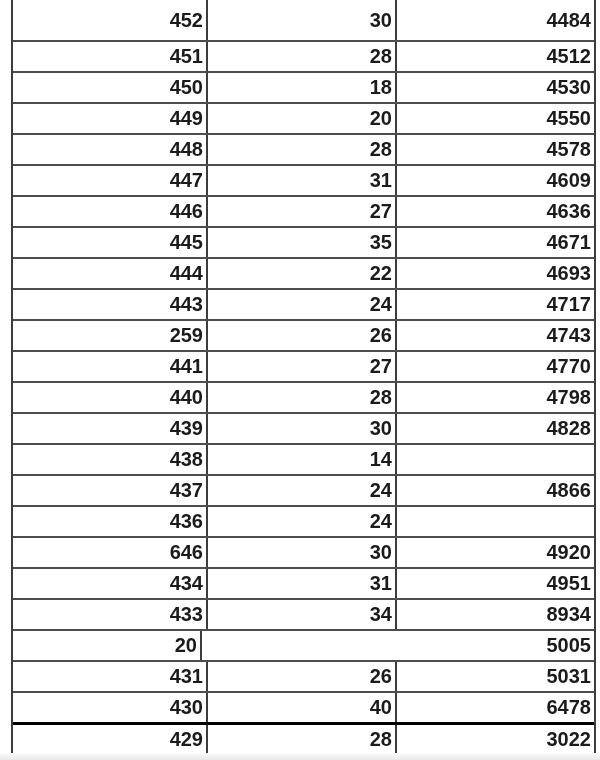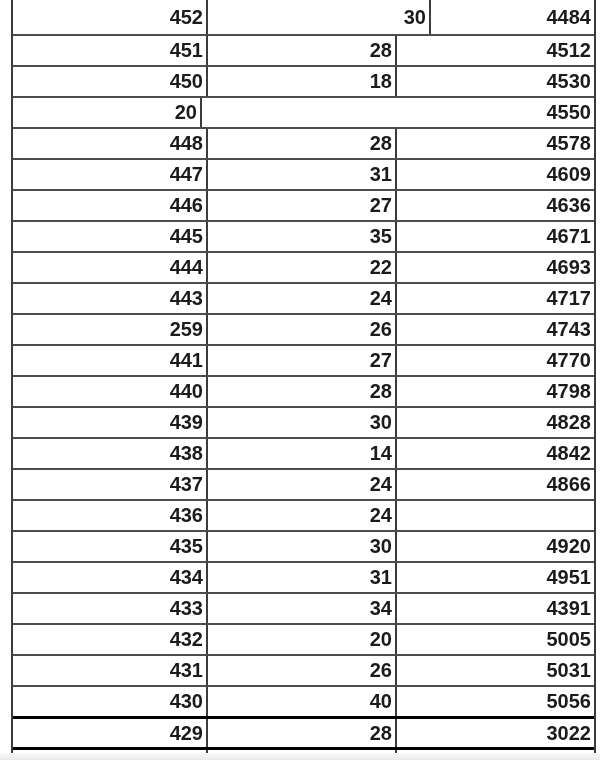--- a/index.html
+++ b/index.html
@@ -33,23 +33,22 @@
     background: var(--bg, #ffffff);
   }
   .row {
     display: flex;
     flex: 0 0 auto;
     height: 31px;
     box-sizing: border-box;
     border-top: 2px solid var(--hline, #4d4d4d);
   }
   .row:first-child {
-    height: 34px;
+    height: 40px;
     border-top: none;
-    gap: 34px;
   }
   .row.thick {
     border-top: 3px solid var(--thick, #000000);
   }
   .cell {
     box-sizing: border-box;
     display: flex;
     align-items: center;
     justify-content: flex-end;
     padding-right: 3px;
@@ -97,20 +96,21 @@
     <div class="cell c1">451</div>
     <div class="cell c2">28</div>
     <div class="cell c3">4512</div>
   </div>
       <div class="row">
     <div class="cell c1">450</div>
     <div class="cell c2">18</div>
     <div class="cell c3">4530</div>
   </div>
       <div class="row">
+    <div class="cell c1">449</div>
     <div class="cell c2">20</div>
     <div class="cell c3">4550</div>
   </div>
       <div class="row">
     <div class="cell c1">448</div>
     <div class="cell c2">28</div>
     <div class="cell c3">4578</div>
   </div>
       <div class="row">
     <div class="cell c1">447</div>
@@ -153,60 +153,58 @@
     <div class="cell c3">4798</div>
   </div>
       <div class="row">
     <div class="cell c1">439</div>
     <div class="cell c2">30</div>
     <div class="cell c3">4828</div>
   </div>
       <div class="row">
     <div class="cell c1">438</div>
     <div class="cell c2">14</div>
-    <div class="cell c3">4842</div>
   </div>
       <div class="row">
     <div class="cell c1">437</div>
     <div class="cell c2">24</div>
     <div class="cell c3">4866</div>
   </div>
       <div class="row">
     <div class="cell c1">436</div>
     <div class="cell c2">24</div>
   </div>
       <div class="row">
-    <div class="cell c1">435</div>
+    <div class="cell c1">646</div>
     <div class="cell c2">30</div>
     <div class="cell c3">4920</div>
   </div>
       <div class="row">
     <div class="cell c1">434</div>
     <div class="cell c2">31</div>
     <div class="cell c3">4951</div>
   </div>
       <div class="row">
     <div class="cell c1">433</div>
     <div class="cell c2">34</div>
-    <div class="cell c3">4391</div>
-  </div>
-      <div class="row">
-    <div class="cell c1">432</div>
+    <div class="cell c3">8934</div>
+  </div>
+      <div class="row">
     <div class="cell c2">20</div>
     <div class="cell c3">5005</div>
   </div>
       <div class="row">
     <div class="cell c1">431</div>
     <div class="cell c2">26</div>
     <div class="cell c3">5031</div>
   </div>
       <div class="row">
     <div class="cell c1">430</div>
     <div class="cell c2">40</div>
-    <div class="cell c3">5056</div>
+    <div class="cell c3">6478</div>
   </div>
       <div class="row thick">
     <div class="cell c1">429</div>
     <div class="cell c2">28</div>
     <div class="cell c3">3022</div>
   </div>
       <div class="row thick">
     <div class="cell c1">428</div>
     <div class="cell c2">34</div>
     <div class="cell c3">5118</div>

